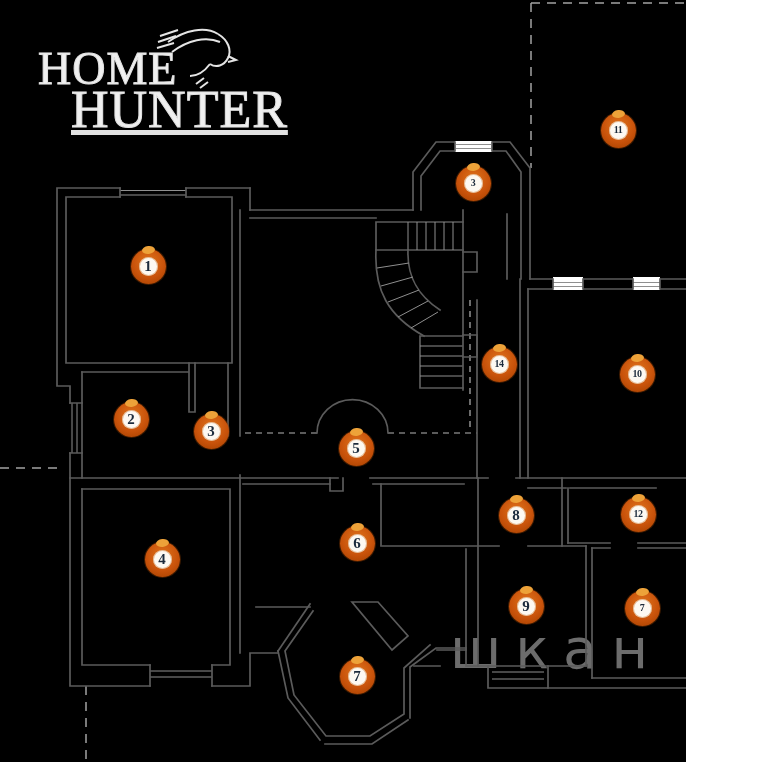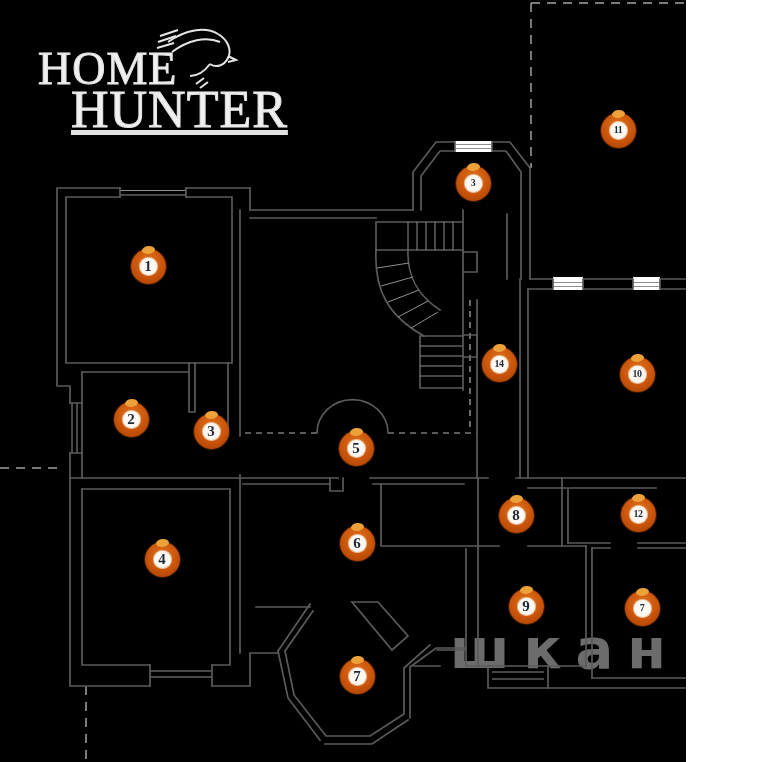--- a/index.html
+++ b/index.html
@@ -9,21 +9,21 @@
   .w{stroke:var(--wall);stroke-width:1.7;fill:none;stroke-linecap:square;stroke-linejoin:miter;}
   .thin{stroke:#8f8f8f;stroke-width:1;fill:none;}
   .dash{stroke:var(--dash);stroke-width:1.5;fill:none;stroke-dasharray:9 7;}
   .dash2{stroke:#b5b5b5;stroke-width:1.2;fill:none;stroke-dasharray:6 5;}
   .wo{fill:#ffffff;stroke:none;}
   .logo{position:absolute;font-family:"Liberation Serif",serif;font-weight:400;
         color:#f0f0f0;-webkit-text-stroke:1px #e2e2e2;letter-spacing:1px;line-height:1;user-select:none;}
   #logo1{left:38px;top:46px;font-size:46px;}
   #logo2{left:71px;top:84px;font-size:52px;text-decoration:underline;}
   #bottom-watermark{position:absolute;left:450px;top:616px;font-family:"DejaVu Sans",sans-serif;
-        font-weight:700;font-size:56px;letter-spacing:14px;color:var(--wm);opacity:.5;user-select:none;}
+        font-weight:400;font-size:56px;letter-spacing:14px;color:var(--wm);opacity:.5;user-select:none;}
   .marker{position:absolute;width:35px;height:35px;margin:-17.5px 0 0 -17.5px;border-radius:50%;
         background:radial-gradient(circle at 50% 38%, var(--ring-hi) 0%, var(--ring) 55%, var(--ring-lo) 92%);
         box-shadow:0 0 0 1px rgba(140,60,0,.45), 0 1px 2px rgba(0,0,0,.2);
         display:flex;align-items:center;justify-content:center;}
   .marker::before{content:"";position:absolute;top:-3px;left:11px;width:13px;height:8px;
         background:var(--blob);border-radius:50%;transform:rotate(-6deg);}
   .marker .face{width:19px;height:19px;border-radius:50%;background:var(--face);
         box-shadow:inset 0 0 0 1px rgba(205,115,40,.45);
         display:flex;align-items:center;justify-content:center;}
   .marker .num{font-family:"Liberation Serif",serif;font-weight:700;font-size:15px;

